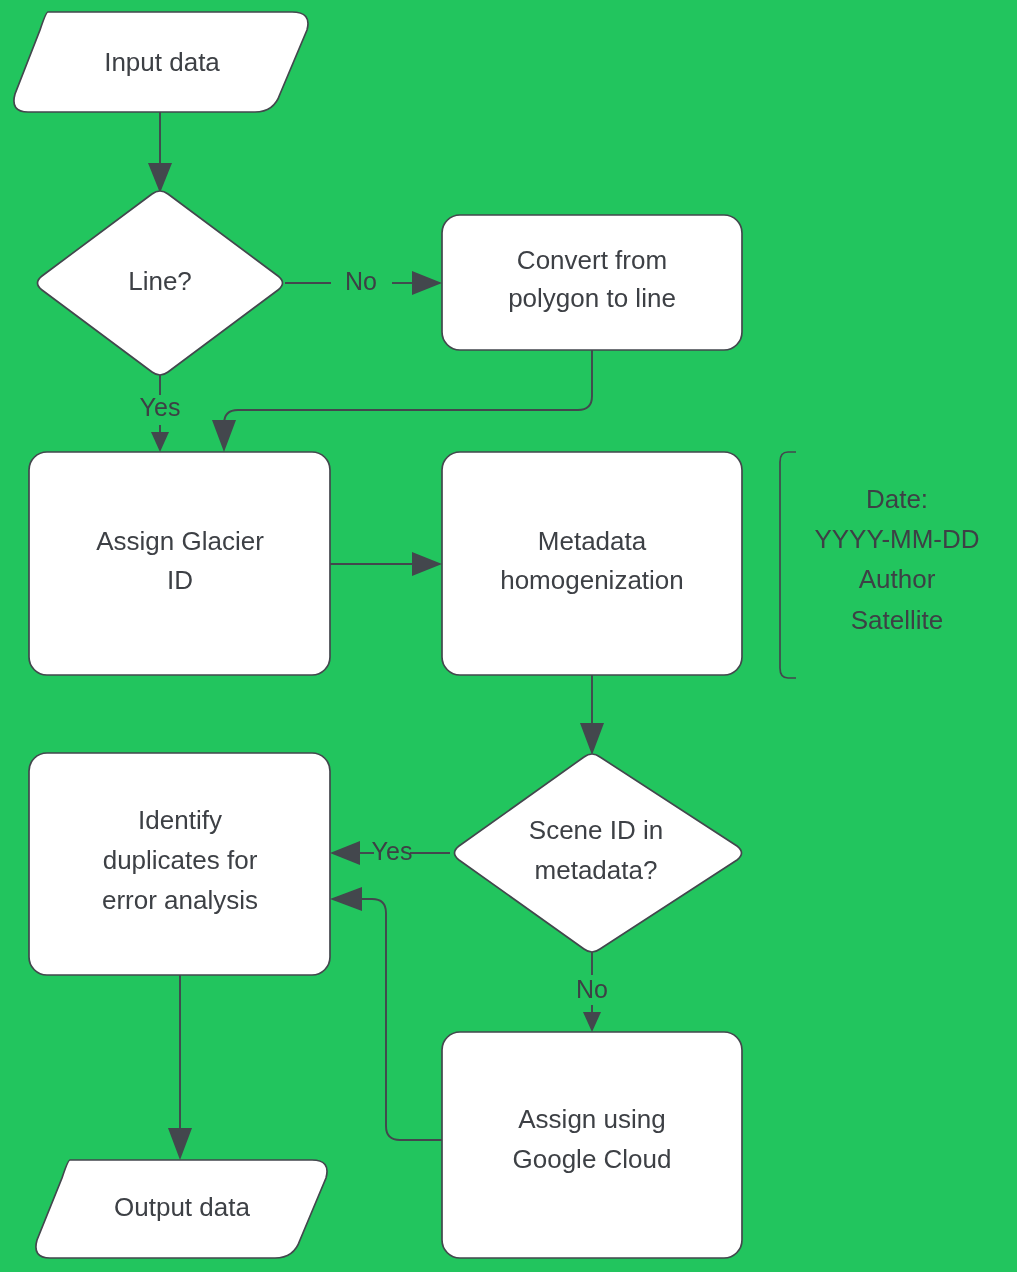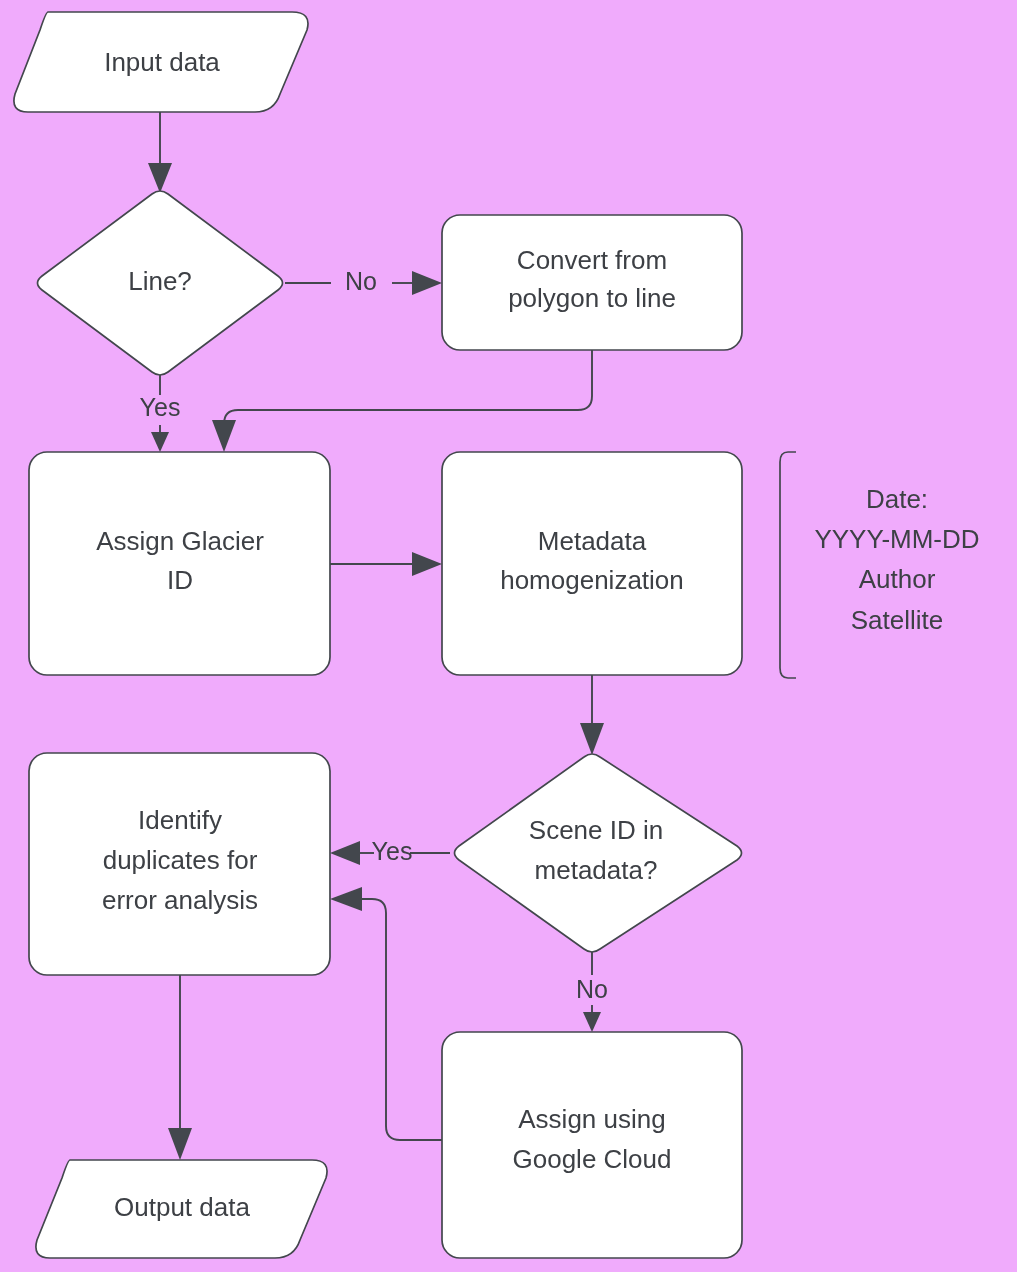--- a/index.html
+++ b/index.html
@@ -10,21 +10,21 @@
   body {
     width: 1017px;
     height: 1272px;
     font-family: "Liberation Sans", sans-serif;
   }
   #flowchart-root {
     position: relative;
     width: 1017px;
     height: 1272px;
     overflow: hidden;
-    background: #f0abfc;
+    background: #22c55e;
   }
   svg#flow-svg {
     display: block;
     width: 1017px;
     height: 1272px;
   }
   .node-shape {
     fill: #ffffff;
     stroke: #43474d;
     stroke-width: 1.7;

